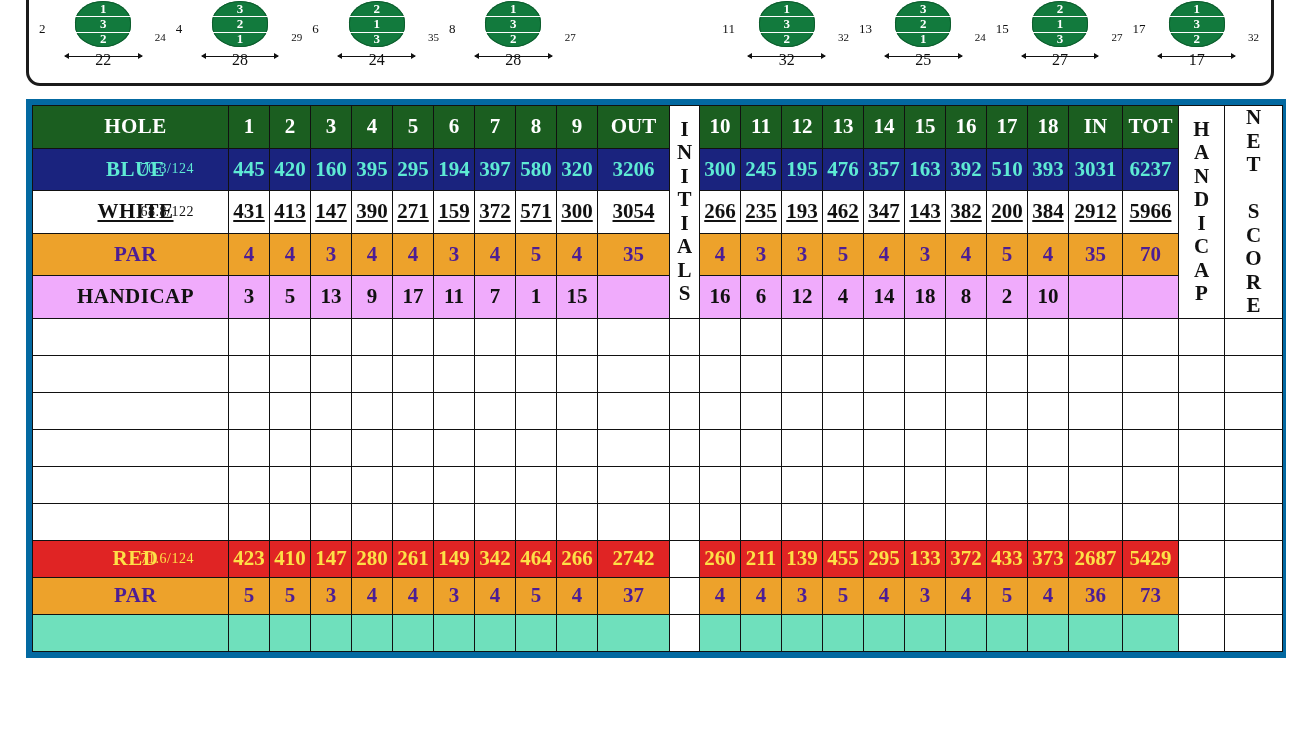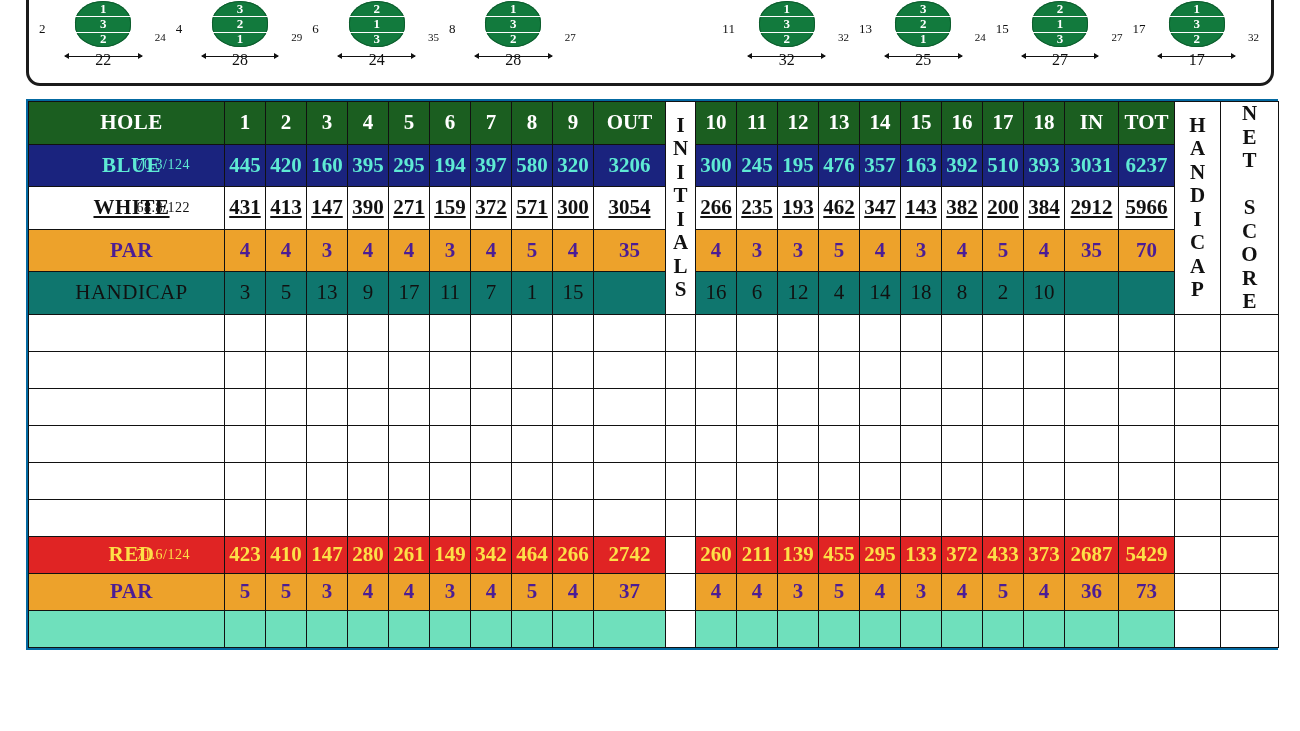--- a/index.html
+++ b/index.html
@@ -49,21 +49,21 @@
   .dim-line:before,.dim-line:after{
     content:"";position:absolute;top:-3px;width:0;height:0;
     border-top:3.5px solid transparent;border-bottom:3.5px solid transparent;
   }
   .dim-line:before{left:-1px;border-right:5px solid #111;}
   .dim-line:after{right:-1px;border-left:5px solid #111;}
 
   
   .card{
     position:absolute;left:26px;top:99px;width:1248px;
-    border:2px solid #0369a1;border-collapse:collapse;
+    border:6px solid #0369a1;border-collapse:collapse;
     background:#fff;
   }
   table.sc{border-collapse:collapse;width:1248px;table-layout:fixed;}
   table.sc td{
     border:1px solid #111;
     text-align:center;
     font-size:21px;
     height:36px;
     padding:0;
     font-family:"Liberation Serif", serif;
@@ -79,21 +79,21 @@
   col.c-net{width:58px;}
 
   .lbl{text-align:left;padding-left:10px !important;font-weight:bold;letter-spacing:.5px;}
   .lblcell{position:relative;}
   .lblcell .rt{position:absolute;right:34px;top:50%;transform:translateY(-50%);font-size:14px;font-weight:normal;}
 
   .row-hole td{background:#1b5e20;color:#fff;font-weight:bold;font-size:22px;}
   .row-blue td{background:#1a237e;color:#5eead4;font-weight:bold;}
   .row-white td{background:#ffffff;color:#111;font-weight:bold;text-decoration:underline;}
   .row-par td{background:#eda22b;color:#4c1d95;font-weight:bold;}
-  .row-hcap td{background:#0f766e;color:#111;font-weight:normal;}
+  .row-hcap td{background:#f0abfc;color:#111;font-weight:bold;}
   .row-red td{background:#e02424;color:#fde047;font-weight:bold;}
   .row-blank td{background:#fff;height:47px;}
   .row-teal td{background:#6fe0bc;height:20px;}
 
   .vert{
     background:#fff !important;color:#111 !important;
     font-weight:bold;font-size:15px;line-height:1.12;
     letter-spacing:0;
     padding:2px 0;
   }

